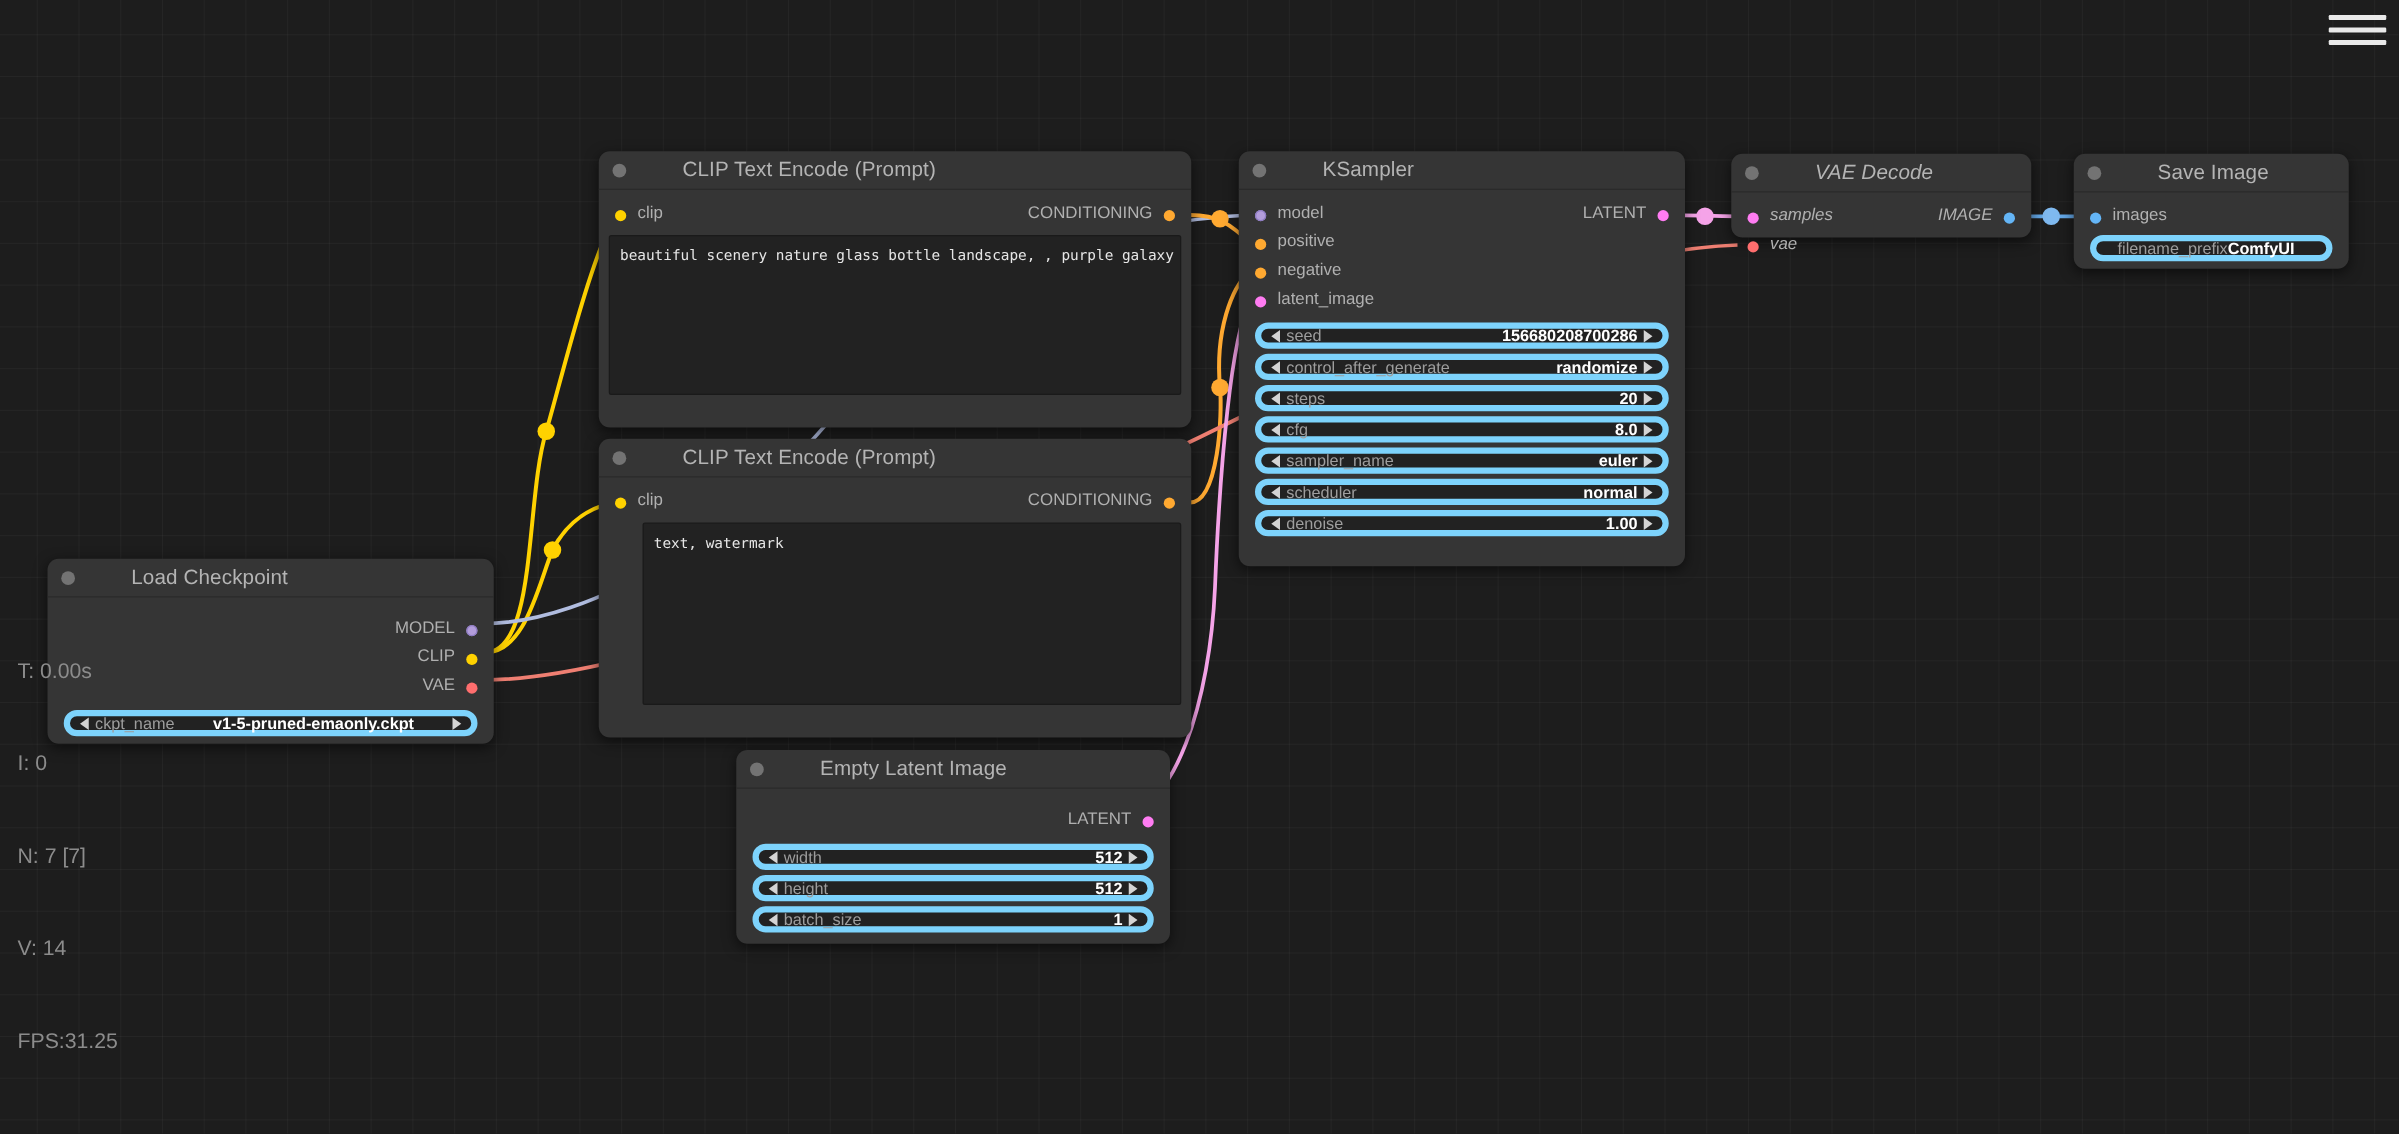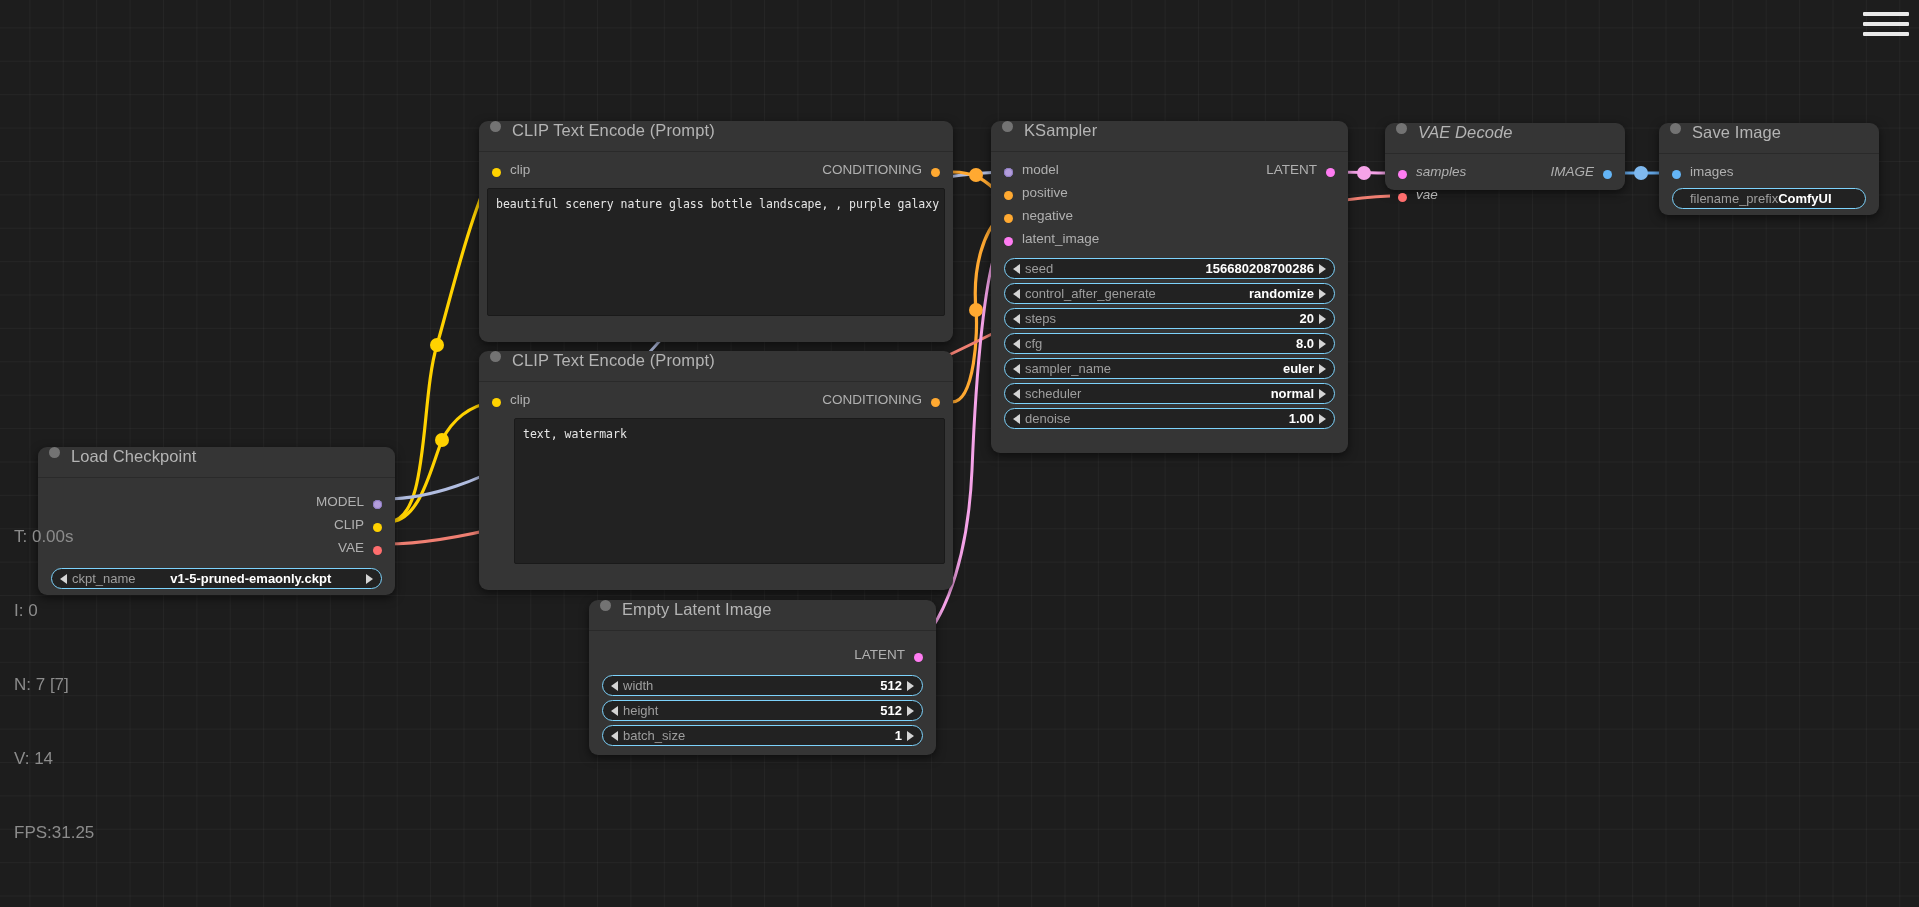--- a/index.html
+++ b/index.html
@@ -27,23 +27,24 @@
   .node {
     position: absolute;
     background: #353535;
     border-radius: 9px;
     box-shadow: 0 3px 10px rgba(0,0,0,0.55);
     padding-bottom: 9px;
   }
   .node-header {
     height: 31px;
     display: flex;
-    align-items: flex-start;
+    align-items: center;
     padding-left: 11px;
     border-bottom: 1px solid #2a2a2a;
+    gap: 34px;
   }
   .node-dot {
     width: 11px; height: 11px; border-radius: 50%;
     background: #737373; margin-right: 11px; flex: 0 0 auto;
   }
   .node-title {
     font-size: 16.5px;
     color: #b4b4b4;
     letter-spacing: 0.1px;
     white-space: nowrap;
@@ -90,21 +91,21 @@
     overflow: hidden;
     white-space: nowrap;
   }
 
   
   .widget {
     position: relative;
     margin: 4px 13px 0 13px;
     height: 21px;
     background: #222222;
-    border: 1px solid #7dd3fc;
+    border: 5px solid #7dd3fc;
     border-radius: 11px;
     display: flex;
     align-items: center;
     padding: 0 8px;
     font-size: 13px;
   }
   .widget .wlabel { color: #9e9e9e; margin-left: 5px; white-space: nowrap; }
   .widget .wvalue { color: #ffffff; margin-left: auto; margin-right: 5px; font-weight: bold; white-space: nowrap; }
   .arrow {
     width: 0; height: 0; flex: 0 0 auto;

